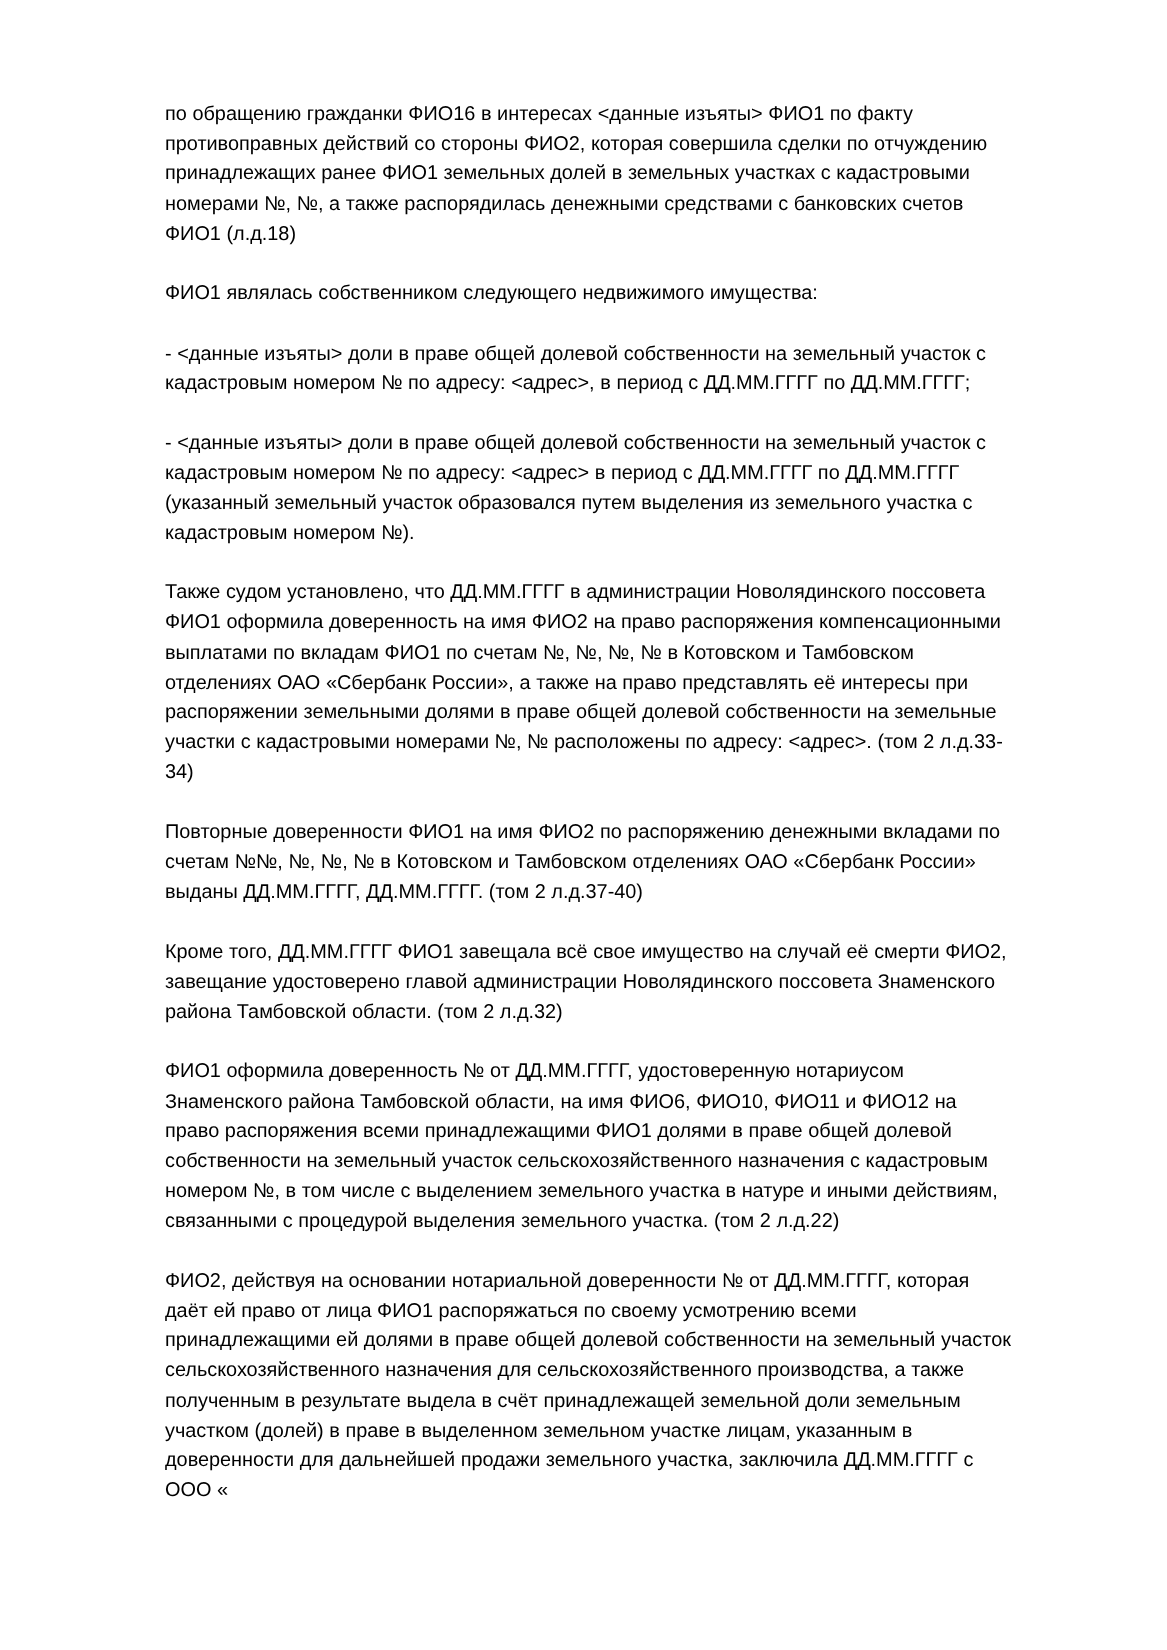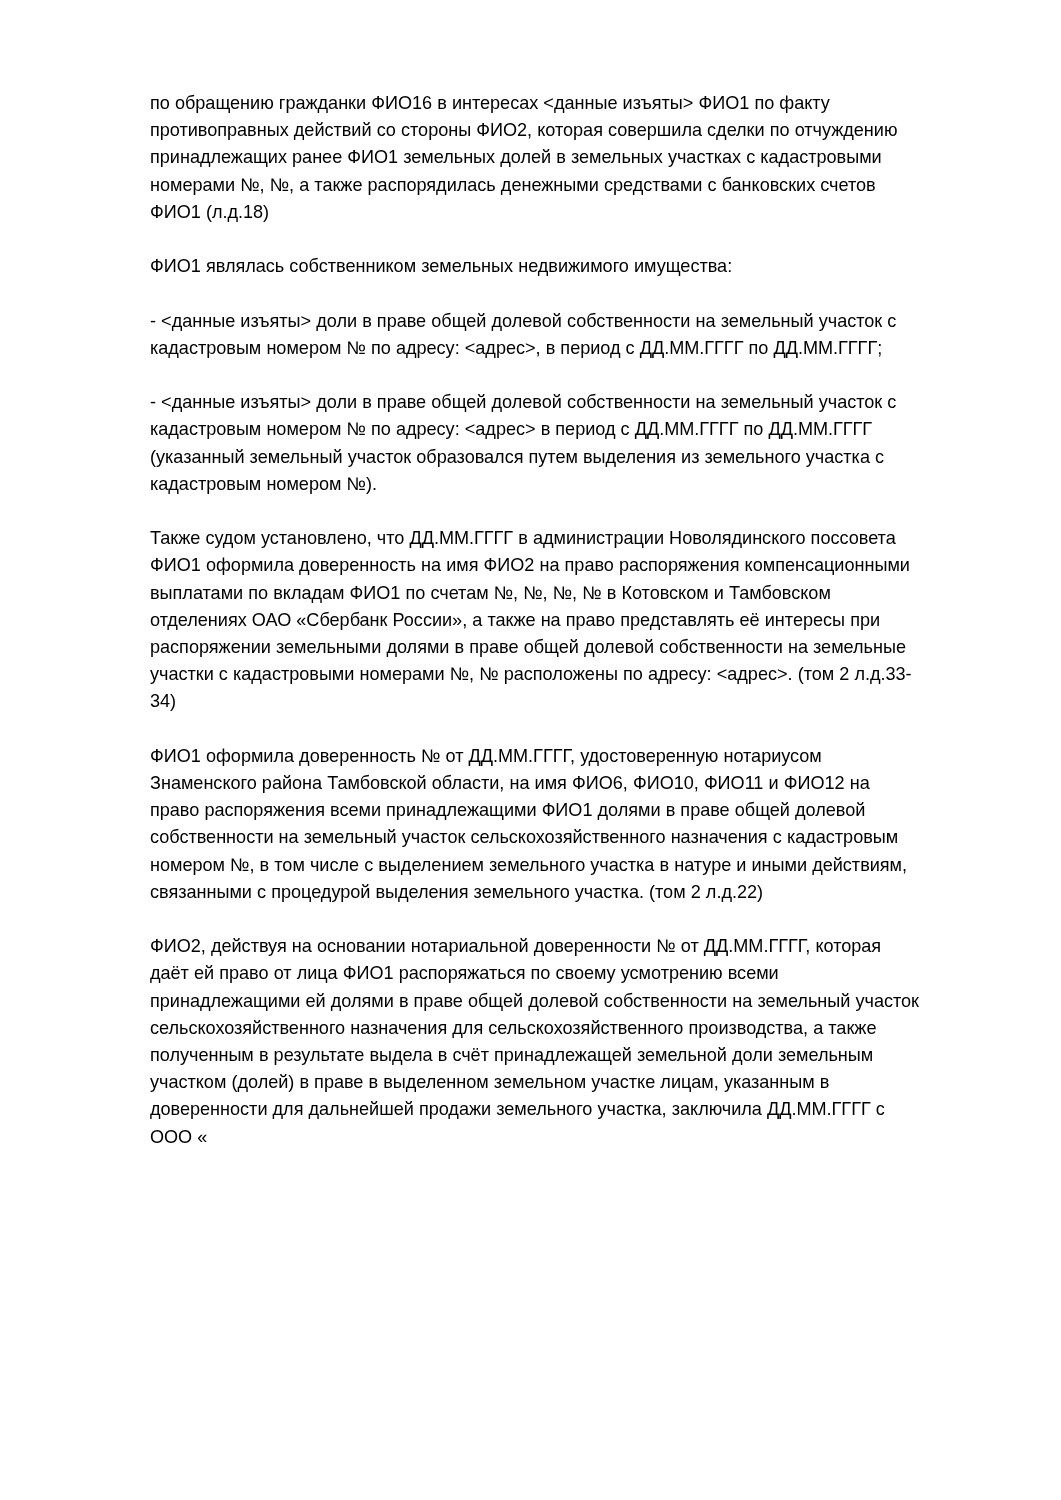--- a/index.html
+++ b/index.html
@@ -44,29 +44,31 @@
 </style>
 </head>
 <body>
 
 <div class="page">
   <div class="doc-body">
 
     <p class="para">по обращению гражданки ФИО16 в интересах &lt;данные изъяты&gt; ФИО1 по факту противоправных действий со стороны ФИО2, которая совершила сделки по отчуждению принадлежащих ранее ФИО1 земельных долей в земельных участках с кадастровыми номерами №, №, а также распорядилась денежными средствами с банковских счетов ФИО1 (л.д.18)</p>
 
 
-    <p class="para">ФИО1 являлась собственником земельных недвижимого имущества:</p>
+    <p class="para">ФИО1 являлась собственником следующего недвижимого имущества:</p>
 
     <p class="para">- &lt;данные изъяты&gt; доли в праве общей долевой собственности на земельный участок с кадастровым номером № по адресу: &lt;адрес&gt;, в период с ДД.ММ.ГГГГ по ДД.ММ.ГГГГ;</p>
 
     <p class="para">- &lt;данные изъяты&gt; доли в праве общей долевой собственности на земельный участок с кадастровым номером № по адресу: &lt;адрес&gt; в период с ДД.ММ.ГГГГ по ДД.ММ.ГГГГ (указанный земельный участок образовался путем выделения из земельного участка с кадастровым номером №).</p>
 
 
     <p class="para">Также судом установлено, что ДД.ММ.ГГГГ в администрации Новолядинского поссовета ФИО1 оформила доверенность на имя ФИО2 на право распоряжения компенсационными выплатами по вкладам ФИО1 по счетам №, №, №, № в Котовском и Тамбовском отделениях ОАО «Сбербанк России», а также на право представлять её интересы при распоряжении земельными долями в праве общей долевой собственности на земельные участки с кадастровыми номерами №, № расположены по адресу: &lt;адрес&gt;. (том 2 л.д.33-34)</p>
 
+    <p class="para">Повторные доверенности ФИО1 на имя ФИО2 по распоряжению денежными вкладами по счетам №№, №, №, № в Котовском и Тамбовском отделениях ОАО «Сбербанк России» выданы ДД.ММ.ГГГГ, ДД.ММ.ГГГГ. (том 2 л.д.37-40)</p>
 
+    <p class="para">Кроме того, ДД.ММ.ГГГГ ФИО1 завещала всё свое имущество на случай её смерти ФИО2, завещание удостоверено главой администрации Новолядинского поссовета Знаменского района Тамбовской области. (том 2 л.д.32)</p>
 
     <p class="para">ФИО1 оформила доверенность № от ДД.ММ.ГГГГ, удостоверенную нотариусом Знаменского района Тамбовской области, на имя ФИО6, ФИО10, ФИО11 и ФИО12 на право распоряжения всеми принадлежащими ФИО1 долями в праве общей долевой собственности на земельный участок сельскохозяйственного назначения с кадастровым номером №, в том числе с выделением земельного участка в натуре и иными действиям, связанными с процедурой выделения земельного участка. (том 2 л.д.22)</p>
 
     <p class="para"><span>ФИО2, действуя на основании нотариальной доверенности № от ДД.ММ.ГГГГ, которая даёт ей право от лица ФИО1 распоряжаться по своему усмотрению всеми принадлежащими ей долями в праве общей долевой собственности на земельный участок сельскохозяйственного назначения для сельскохозяйственного производства, а также полученным в результате выдела в счёт принадлежащей земельной доли земельным участком (долей) в праве в выделенном земельном участке лицам, указанным в доверенности для дальнейшей продажи земельного участка, заключила ДД.ММ.ГГГГ с ООО «</span></p>
 
   </div>
 </div>
 
 </body></html>

